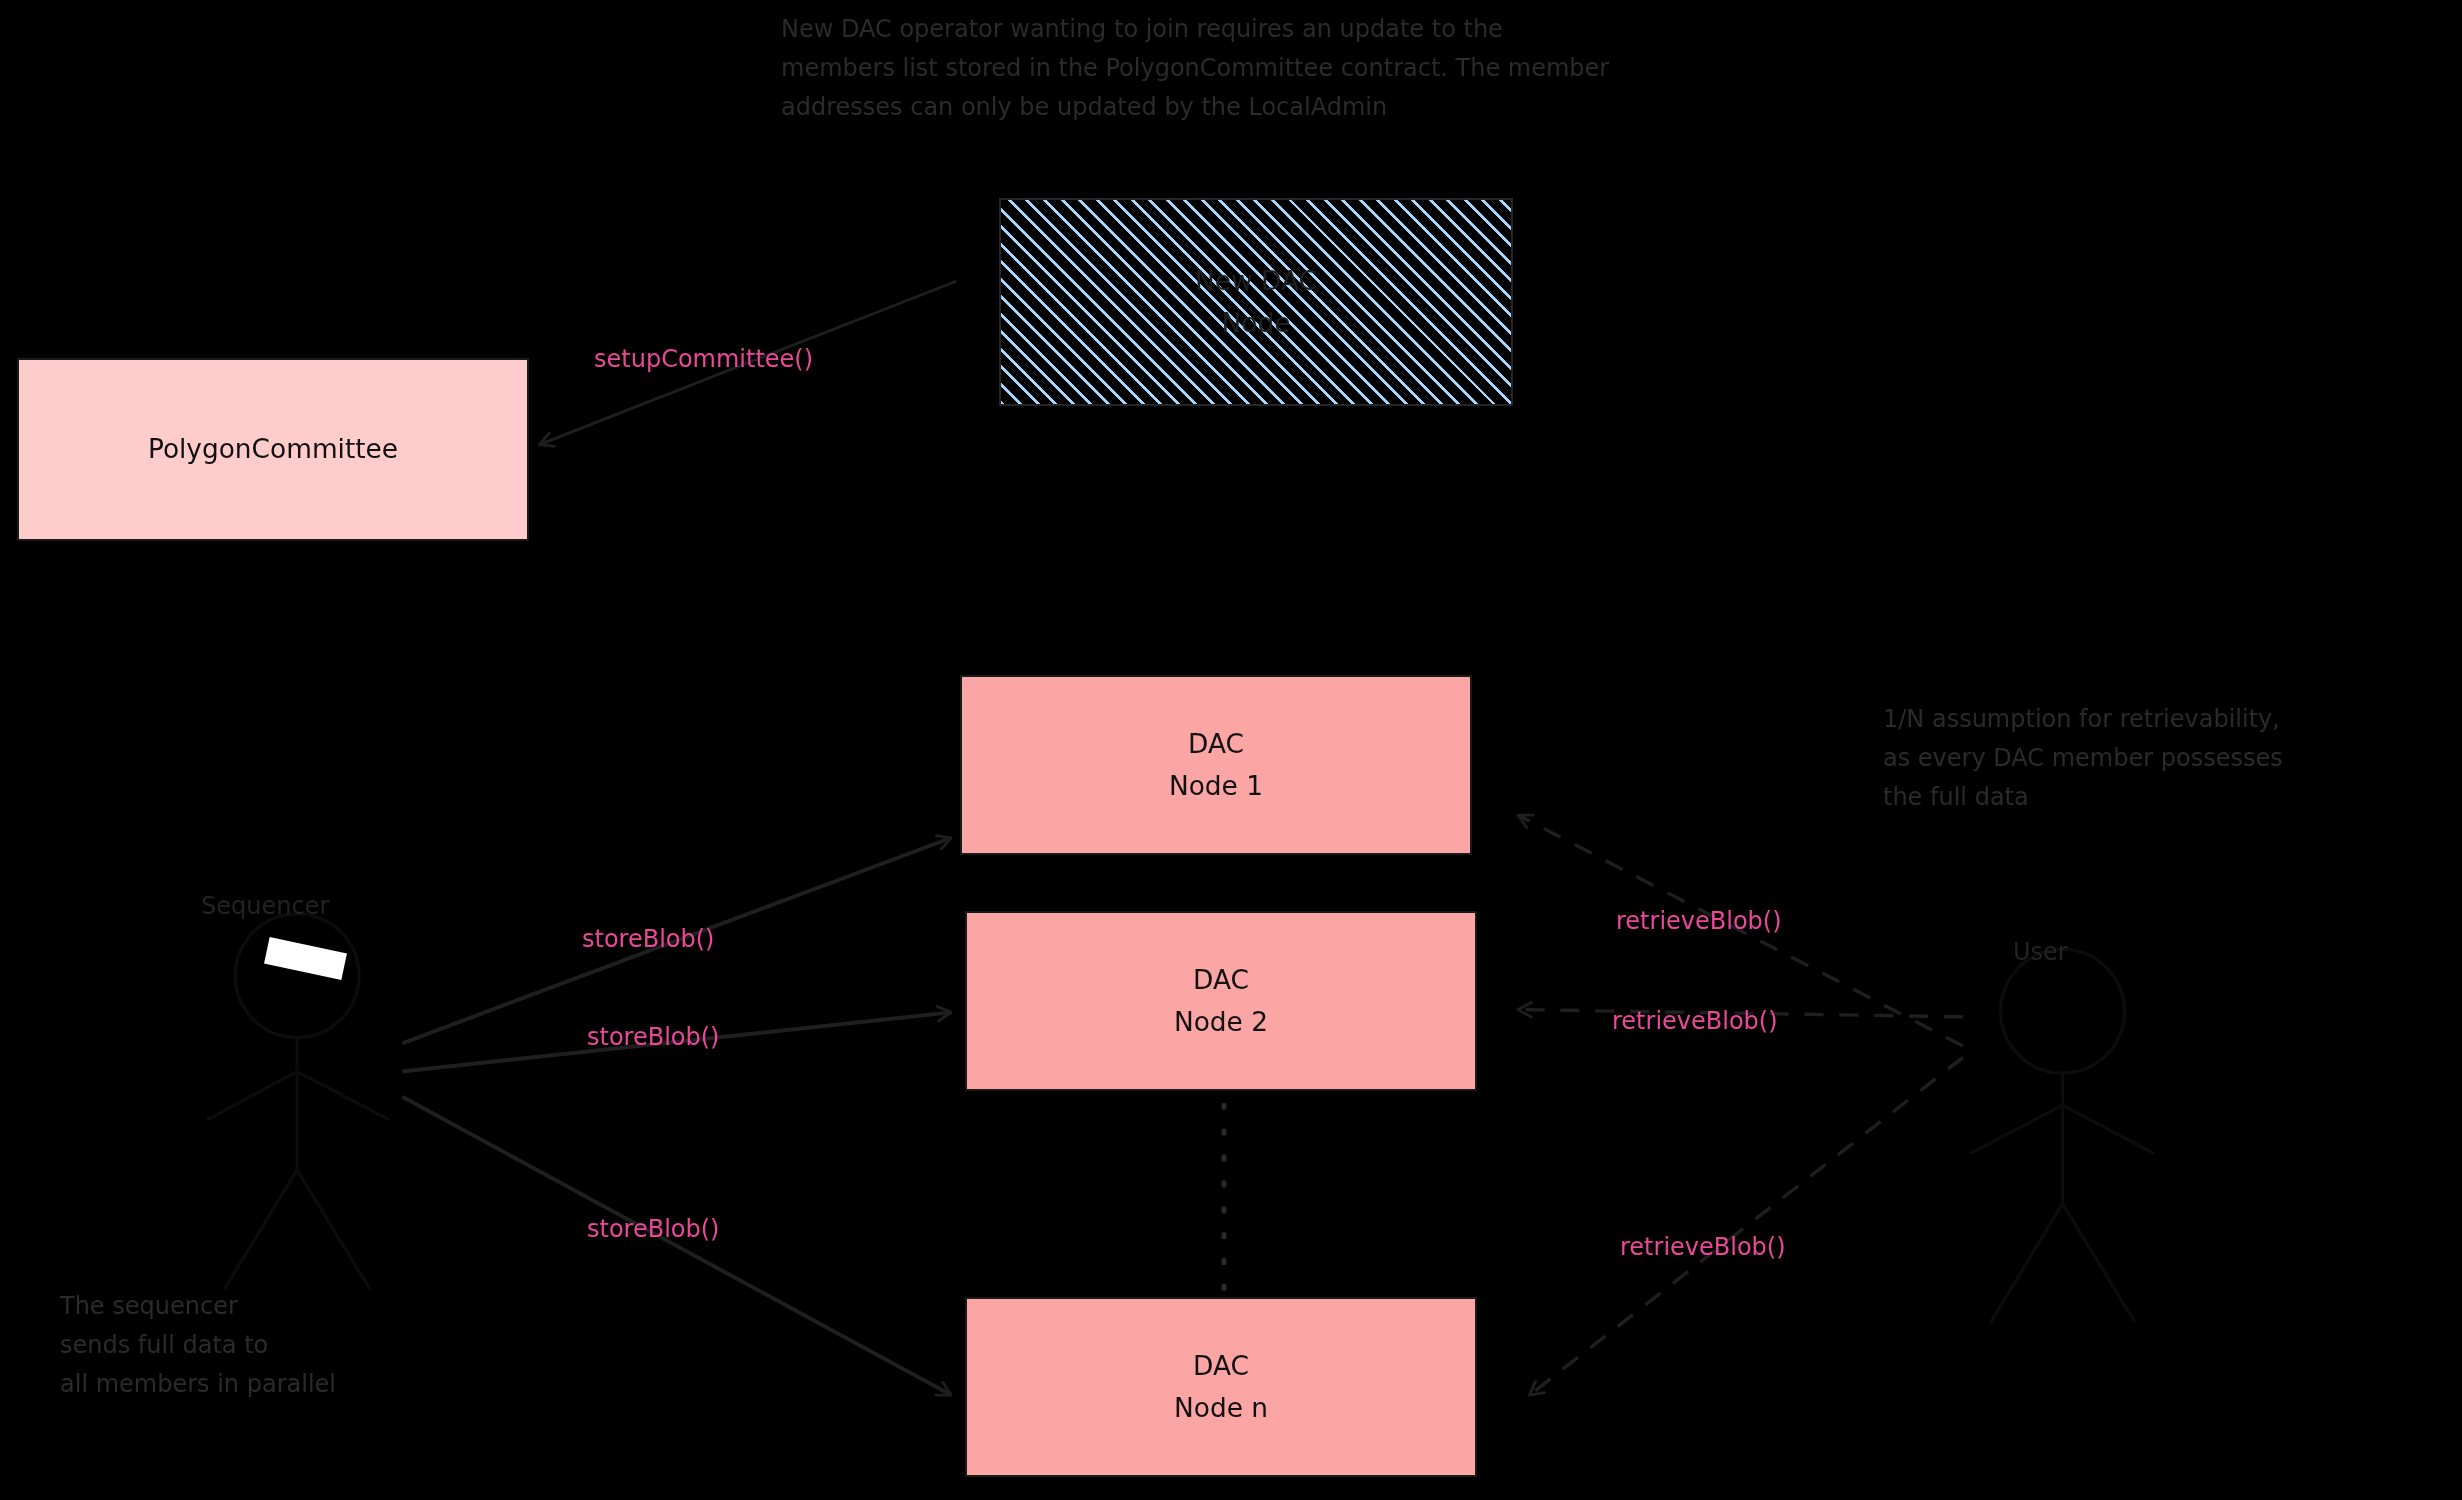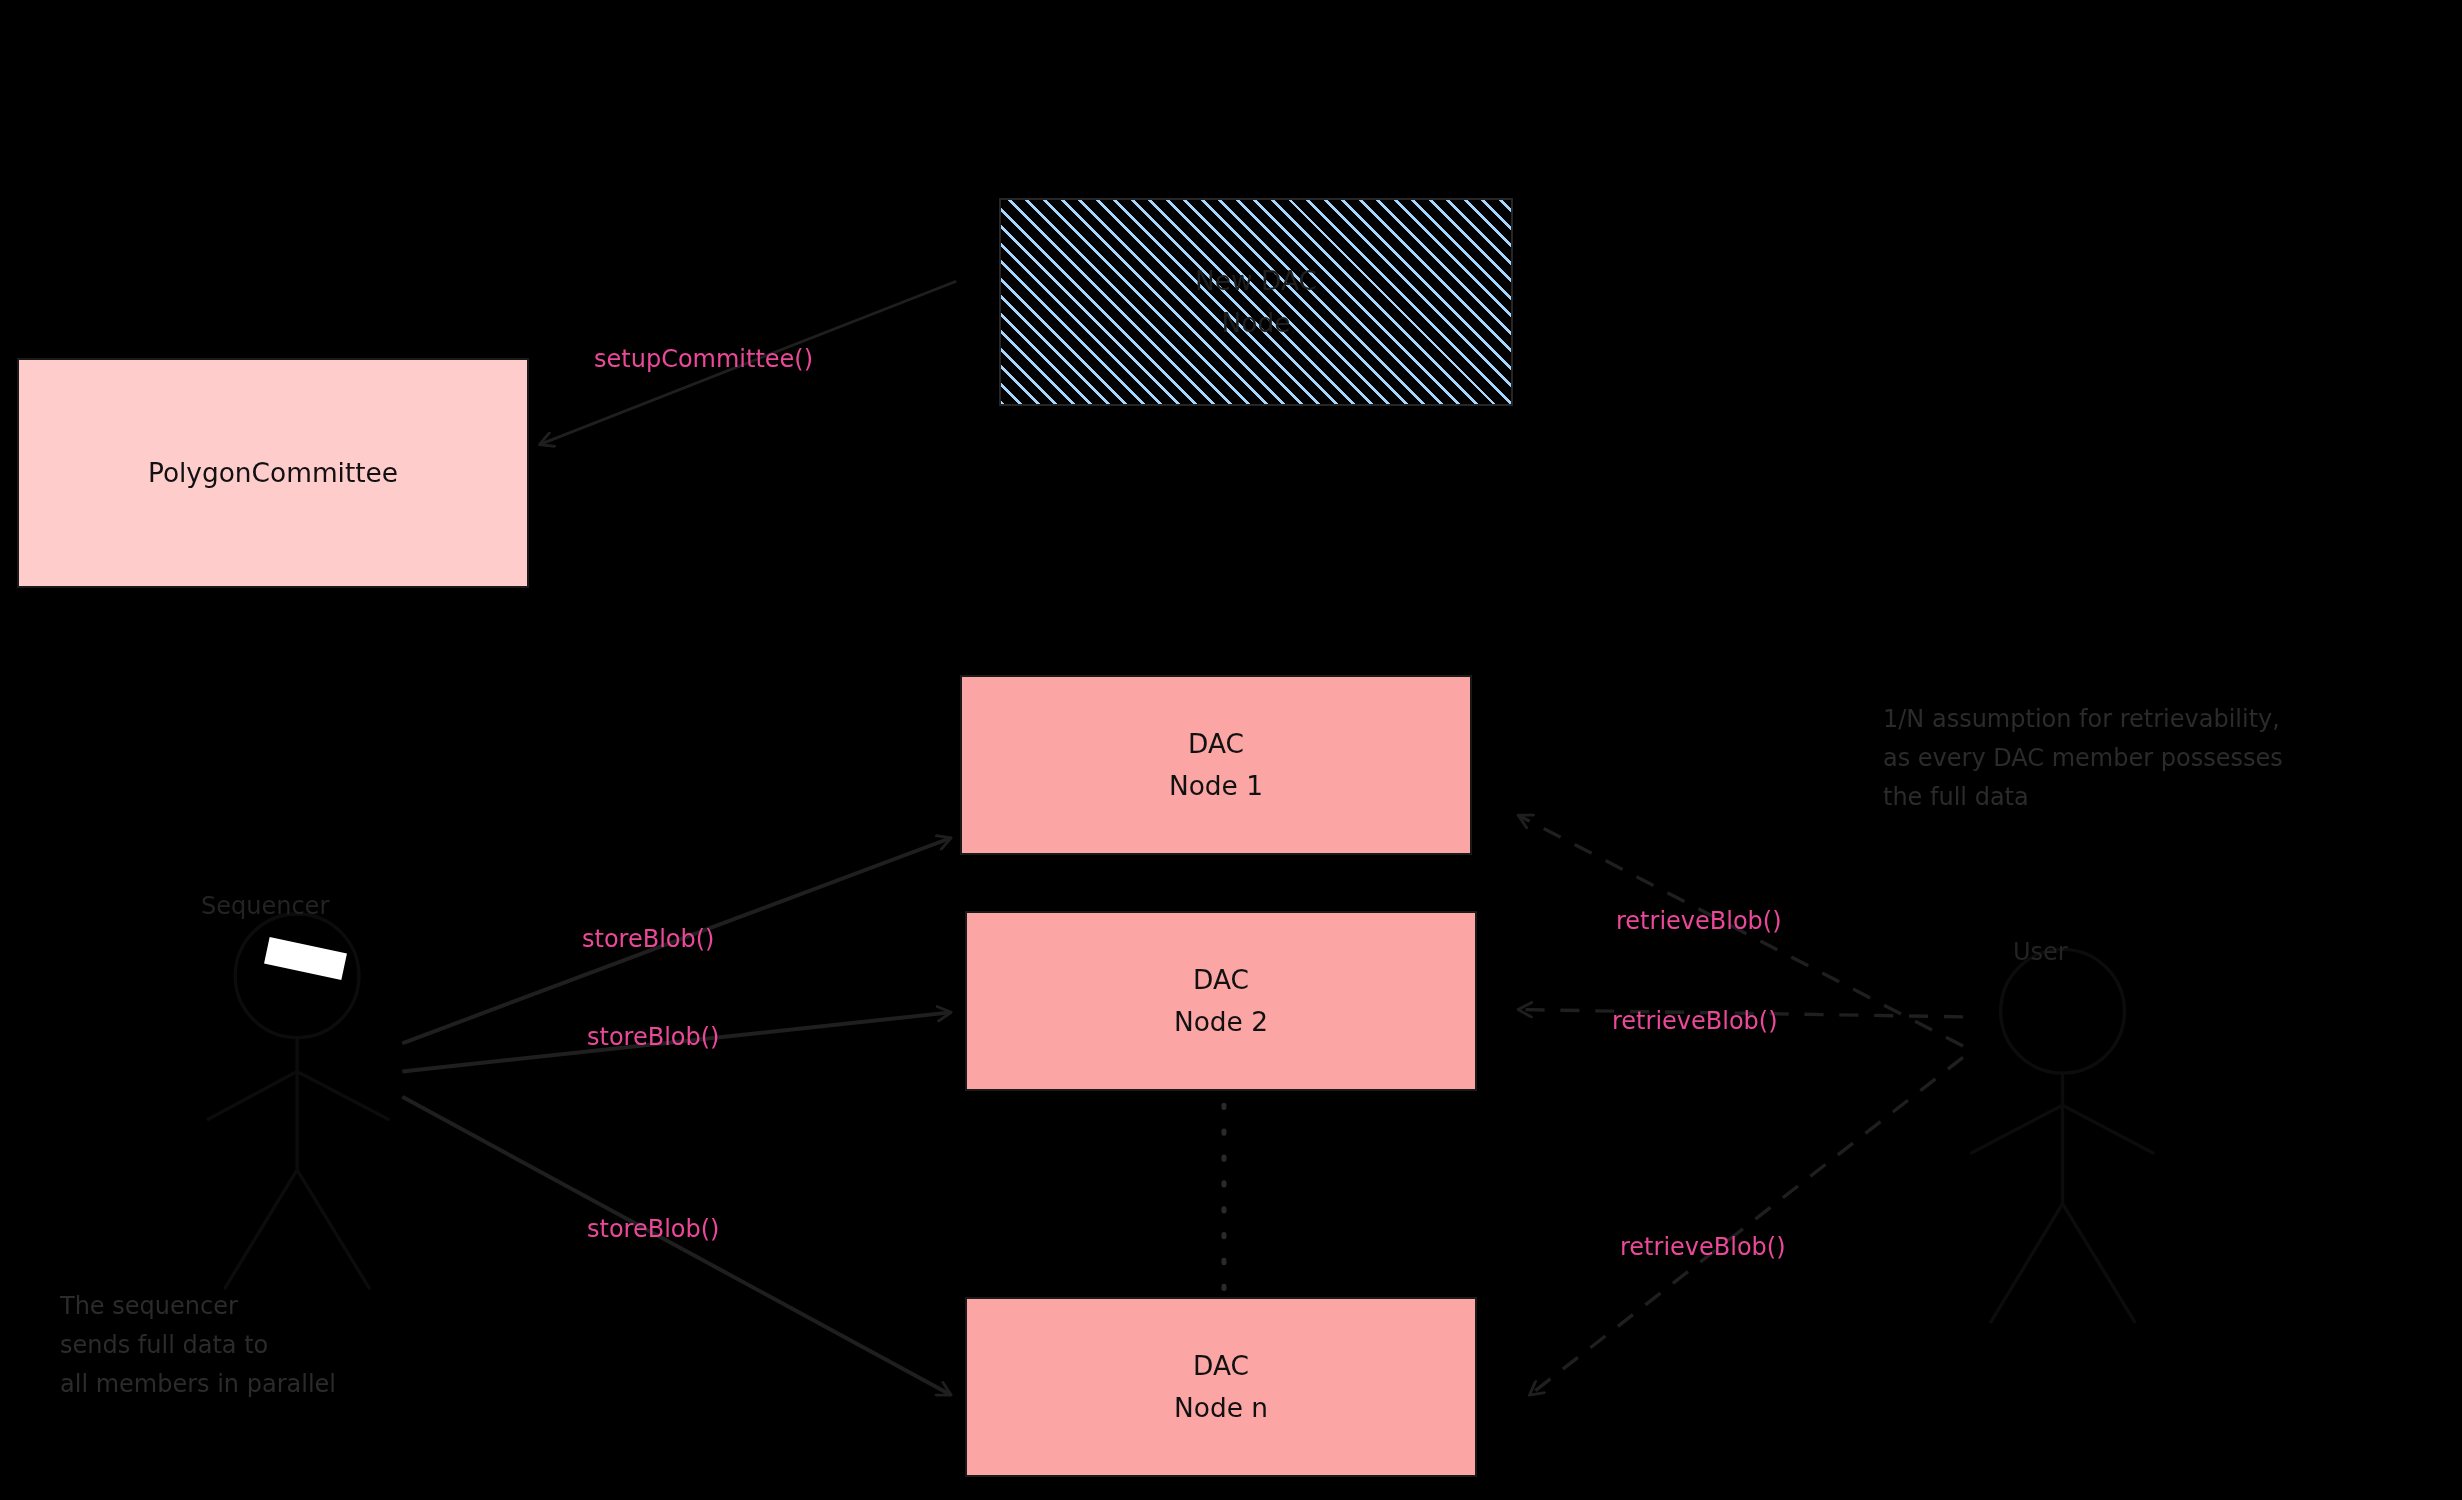--- a/index.html
+++ b/index.html
@@ -148,39 +148,42 @@
       <line x1="3667" y1="2140" x2="3540" y2="2350"></line>
       <line x1="3667" y1="2140" x2="3795" y2="2350"></line>
     </g>
   </svg>
 
   <div class="box box-hatch" style="left:999px; top:198px; width:514px; height:208px;">
     <span>New DAC</span>
     <span class="node-line-2">Node</span>
   </div>
 
-  <div class="box box-pink" style="left:17px; top:358px; width:512px; height:230px;">
+  <div class="box box-pink" style="left:17px; top:358px; width:512px; height:183px;">
     <span>PolygonCommittee</span>
   </div>
 
   <div class="box box-blue" style="left:960px; top:675px; width:512px; height:180px;">
     <span>DAC</span>
     <span class="node-line-2">Node 1</span>
   </div>
 
   <div class="box box-blue" style="left:965px; top:911px; width:512px; height:180px;">
     <span>DAC</span>
     <span class="node-line-2">Node 2</span>
   </div>
 
   <div class="box box-blue" style="left:965px; top:1297px; width:512px; height:180px;">
     <span>DAC</span>
     <span class="node-line-2">Node n</span>
   </div>
 
+  <div class="note" style="left:781px; top:10px; width:1181px;">New DAC operator wanting to join requires an update to the
+members list stored in the PolygonCommittee contract. The member
+addresses can only be updated by the LocalAdmin</div>
 
   <div class="note" style="left:1883px; top:700px; width:568px;">1/N assumption for retrievability,
 as every DAC member possesses
 the full data</div>
 
   <div class="note" style="left:60px; top:1287px; width:450px;">The sequencer
 sends full data to
 all members in parallel</div>
 
   <div class="actor-label" style="left:201px; top:851px;">Sequencer</div>

